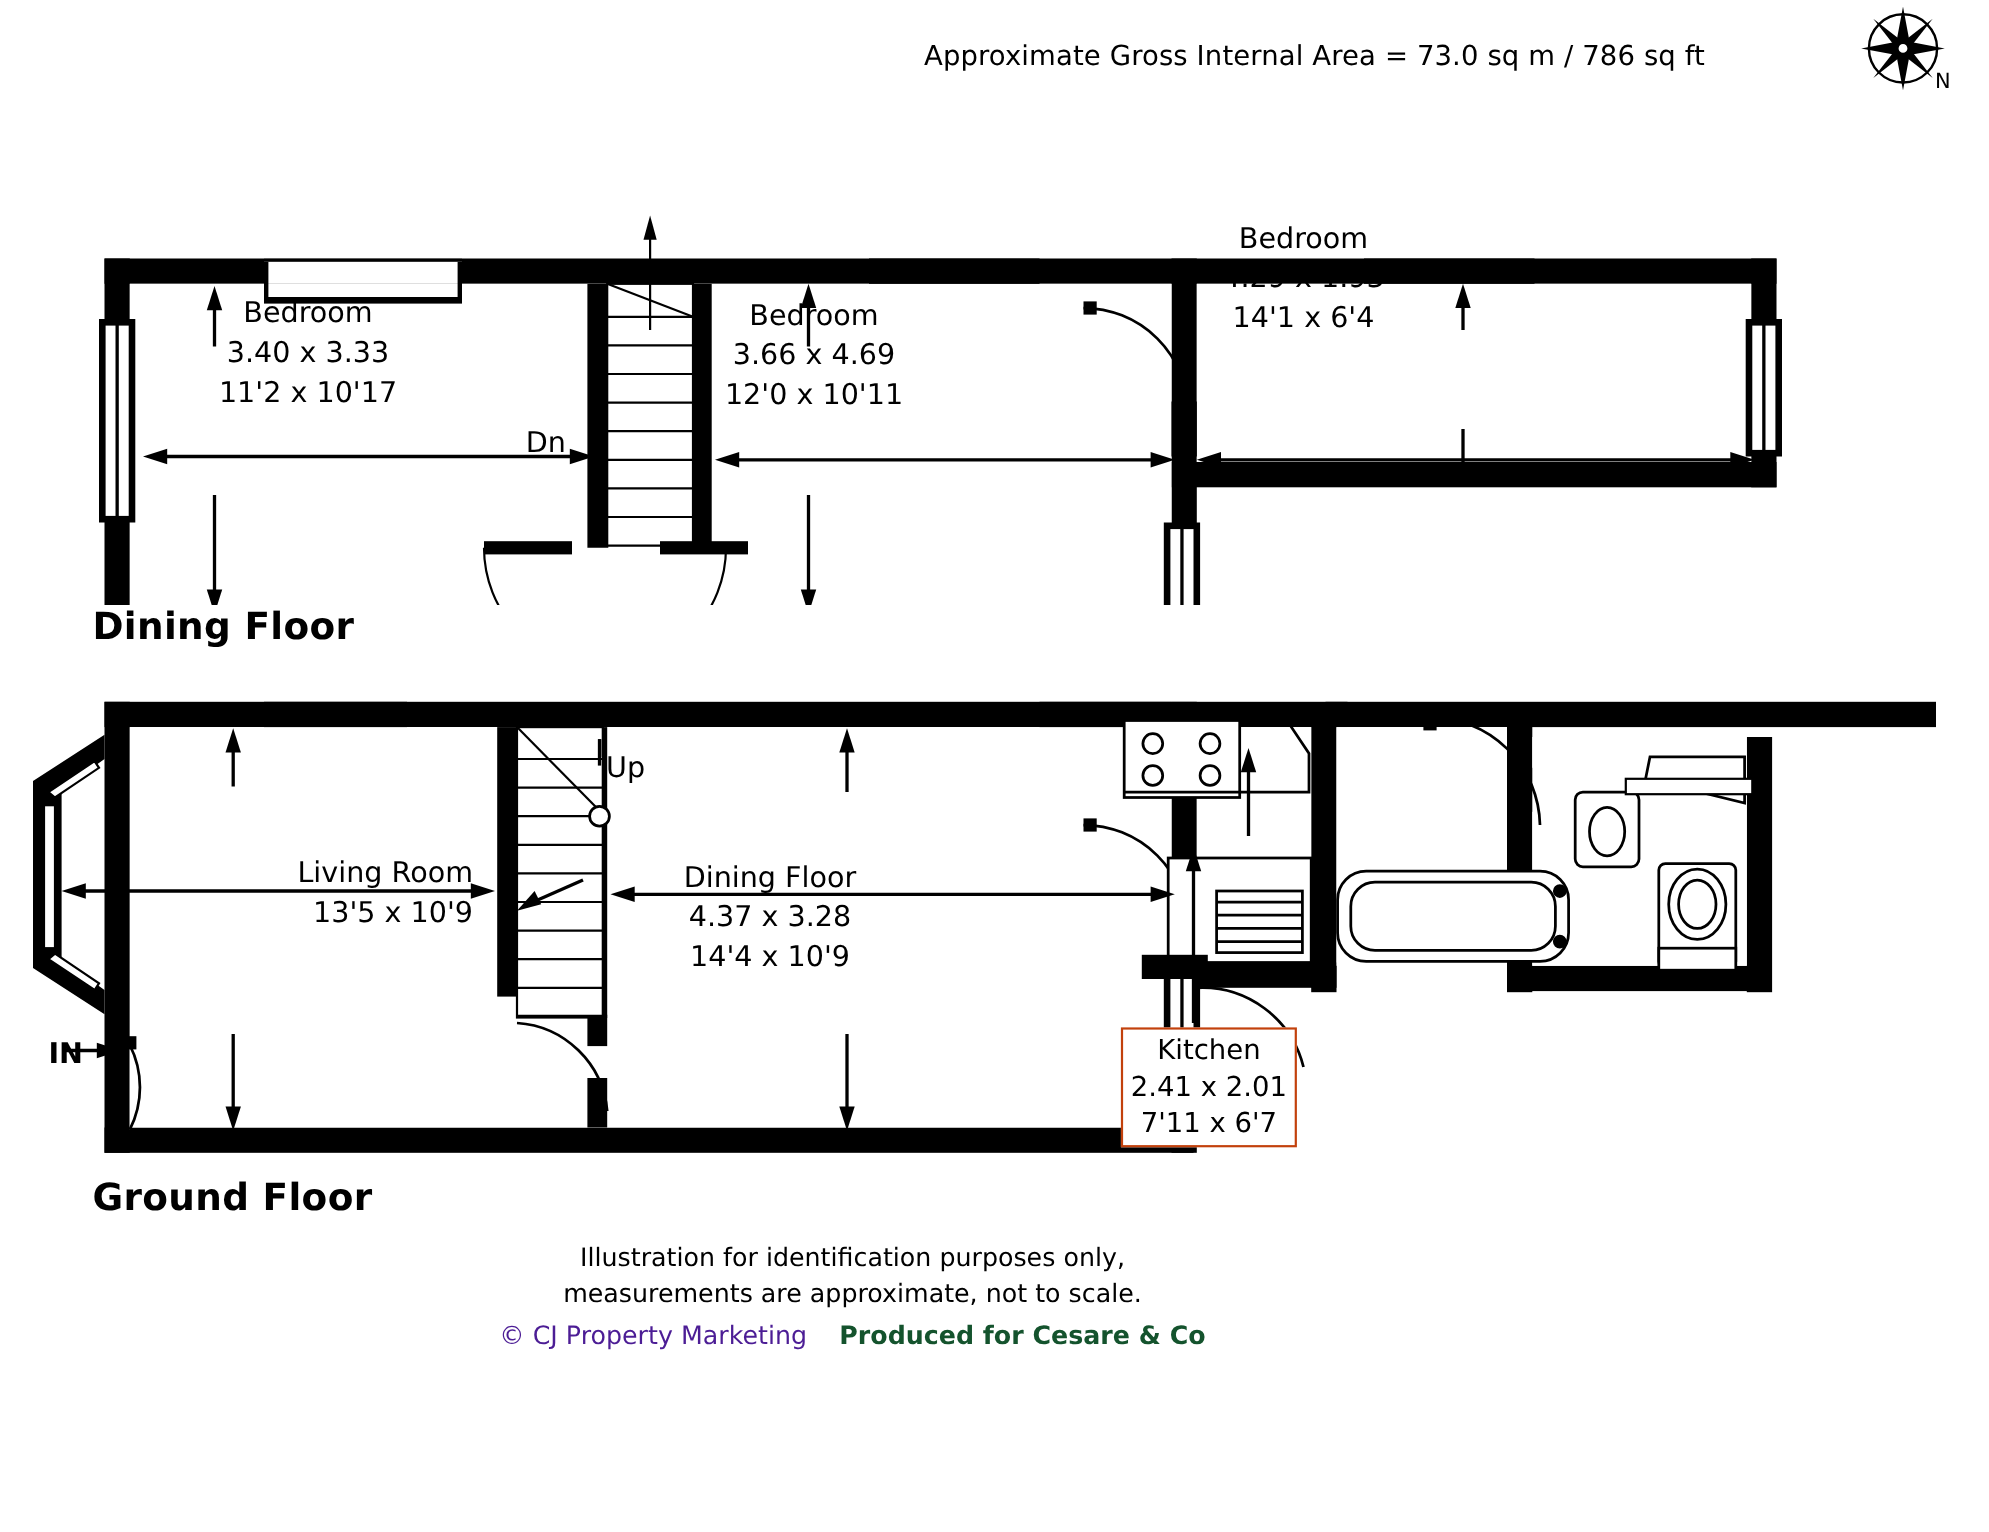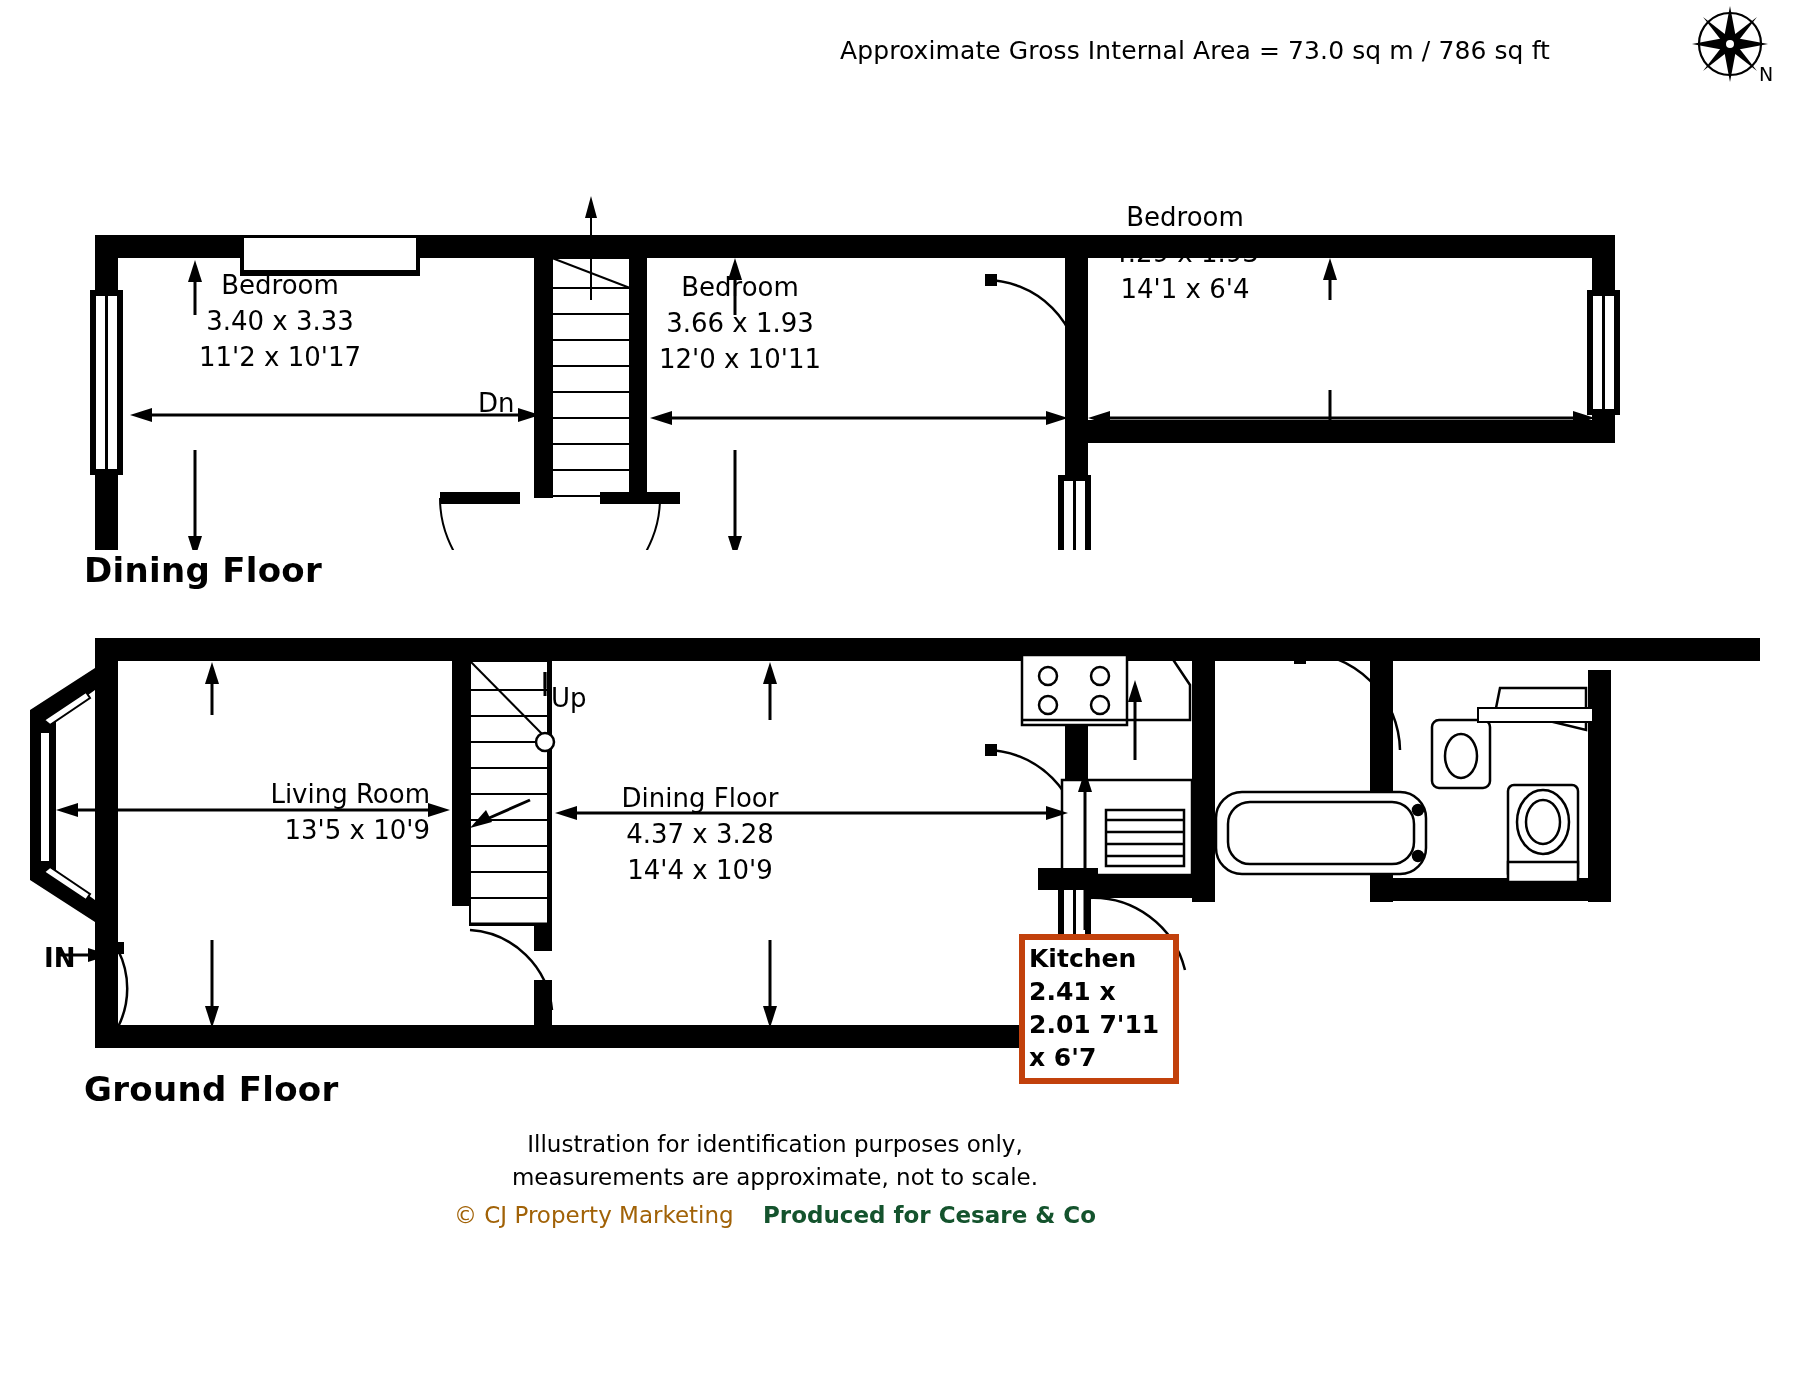--- a/index.html
+++ b/index.html
@@ -64,44 +64,43 @@
 
   #room-bed1-label { left: 130px; top: 268px; width: 300px; }
   #room-bed2-label { left: 590px; top: 270px; width: 300px; }
   #room-bed3-label { left: 1030px; top: 200px; width: 310px; }
   #room-living-label { left: 130px; top: 777px; width: 300px; text-align: right; }
   #room-dining-label { left: 550px; top: 781px; width: 300px; }
 
   #room-kitchen-label {
     left: 1019px; top: 934px;
     width: 160px;
-    border: 6px solid #c2410c;
+    border: 2px solid #c2410c;
     background: #fff;
     padding: 2px 4px 4px 4px;
-    text-align: left;
+    text-align: center;
     font-size: 25px;
     line-height: 1.32;
     box-sizing: border-box;
-    font-weight: bold;
   }
 
   #stairs-dn-label { left: 478px; top: 388px; font-size: 26px; }
   #stairs-up-label { left: 551px; top: 683px; font-size: 26px; }
   #entrance-label { left: 44px; top: 943px; font-size: 26px; font-weight: bold; }
 
   
   #footer {
     left: 0; top: 1128px;
     width: 1550px;
     text-align: center;
     font-size: 23px;
     line-height: 1.42;
   }
   #footer-credit { margin-top: 6px; font-size: 23px; }
-  #footer-copyright { color: #a16207; }
+  #footer-copyright { color: #4c1d95; }
   #footer-produced { font-weight: bold; color: #14532d; }
 </style>
 </head>
 <body>
 
 <div class="stage">
 
   <div class="abs" id="header-area-text">Approximate Gross Internal Area = 73.0 sq m / 786 sq ft</div>
 
   <div class="abs" id="compass">
@@ -217,21 +216,21 @@
     <polygon points="1330,342 1323,320 1337,320" fill="#000"></polygon>
   </svg>
 
   <div class="abs room-label" id="room-bed1-label">
     <span class="nm">Bedroom</span>
     <span class="d1">3.40 x 3.33</span>
     <span class="d2">11'2 x 10'17</span>
   </div>
   <div class="abs room-label" id="room-bed2-label">
     <span class="nm">Bedroom</span>
-    <span class="d1">3.66 x 1.93</span>
+    <span class="d1">3.66 x 4.69</span>
     <span class="d2">12'0 x 10'11</span>
   </div>
   <div class="abs room-label" id="room-bed3-label">
     <span class="nm">Bedroom</span>
     <span class="d1">4.29 x 1.93</span>
     <span class="d2">14'1 x 6'4</span>
   </div>
   <div class="abs" id="stairs-dn-label">Dn</div>
 
   <div class="abs floor-label" id="first-floor-label">Dining Floor</div>

